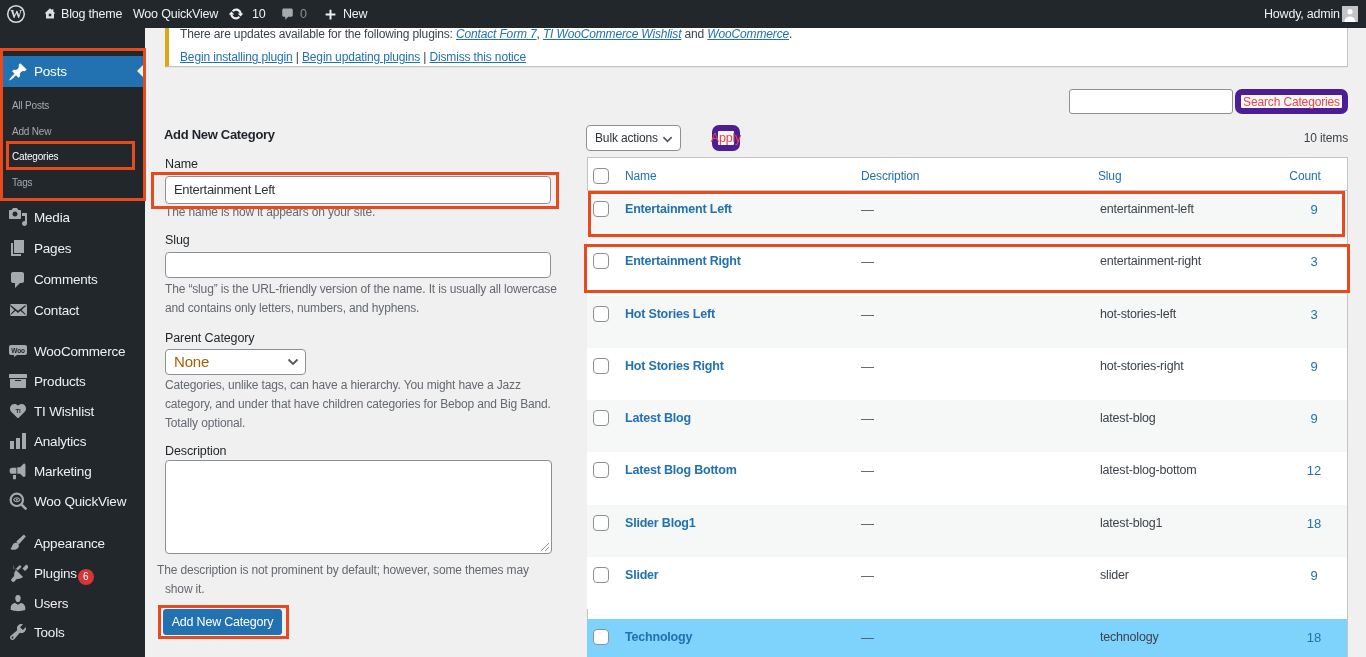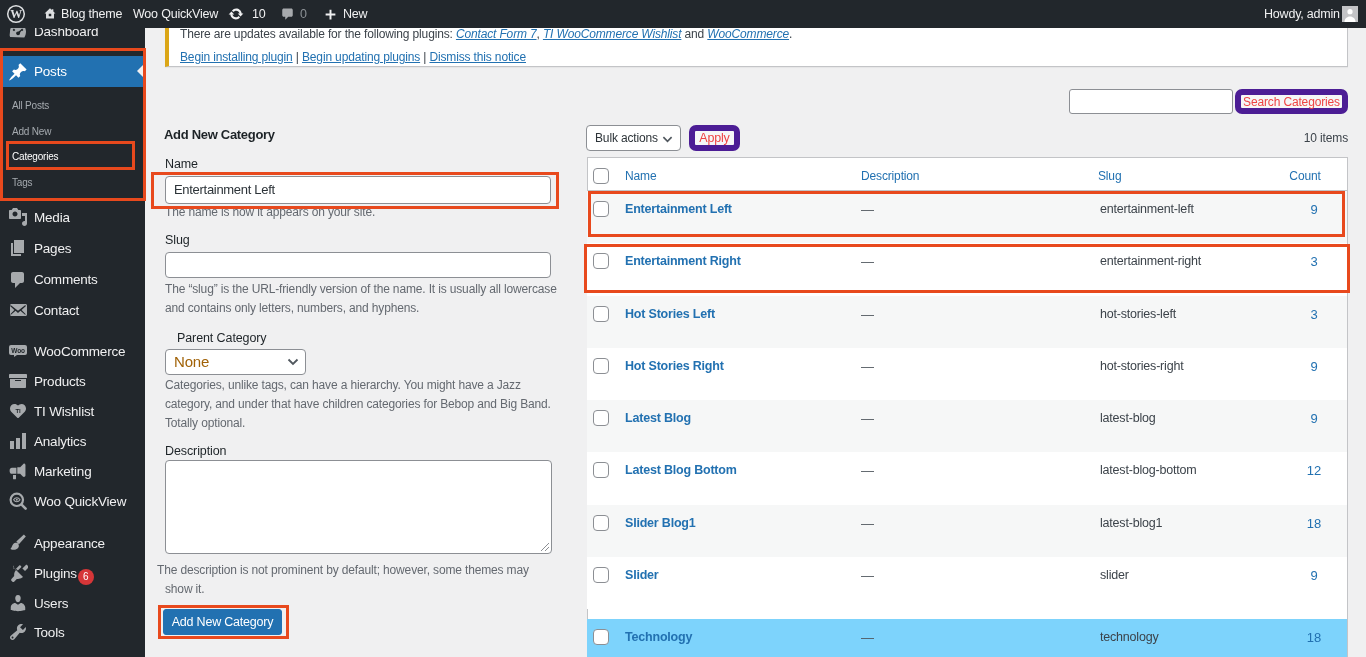--- a/index.html
+++ b/index.html
@@ -33,31 +33,20 @@
 .rowdash{position:absolute;left:274px;top:18px;transform:translateY(-50%);font-size:13px;color:#50575e}
 .rowslug{position:absolute;left:513px;top:18px;transform:translateY(-50%);font-size:12.5px;letter-spacing:-0.2px;color:#3c434a;white-space:nowrap}
 .rowcount{position:absolute;left:696px;width:62px;top:18px;transform:translateY(-50%);font-size:13px;color:#2271b1;text-align:center}
 .rowcb{position:absolute;left:6px;top:10px;width:16px;height:16px;background:#fff;border:1px solid #8c8f94;border-radius:4px}
 </style>
 </head>
 <body>
 <div id="page">
   <div id="sidebar">
 
-    <div class="mi" style="top:16px">
-      <svg viewBox="0 0 20 20">
-          <path d="M2.2 15.9C1.1 14.5 2 12.2 2 10.4 2 6.1 5.6 2.6 10 2.6s8 3.5 8 7.8c0 1.8-.6 4.7-1.7 6.1z" fill="#a7aaad"></path>
-          <g fill="#1d2327">
-            <rect x="9.1" y="4.6" width="1.8" height="2"></rect>
-            <path d="M4.6 8.9 5.9 7.6l1.4 1.4-1.3 1.3zM15.4 8.9l-1.3-1.3-1.4 1.4 1.3 1.3z"></path>
-            <path d="M10 14.2c-1.05 0-1.9-.85-1.9-1.9 0-.9.75-1.85 1.9-1.85.2 0 .35.03.5.08l4-2.75-2.6 4.2c.05.15.1.33.1.52 0 1.05-.95 1.7-2 1.7z"></path>
-          </g>
-        </svg>
-      <span class="t">Dashboard</span>
-    </div>
 
     <div class="abs" style="left:0;top:56px;width:145px;height:31px;background:#2271b1"></div>
     <div class="mi" style="top:56.5px;color:#fff">
       <svg viewBox="0 0 20 20" fill="#fff">
           <path d="M10.44 3.02l1.82-1.82 6.36 6.35-1.83 1.82c-1.05-.68-2.48-.57-3.41.36l-.75.75c-.92.93-1.04 2.35-.35 3.41l-1.83 1.82-2.41-2.41-2.8 2.79c-.42.42-3.38 2.71-3.8 2.29s1.86-3.39 2.28-3.81l2.79-2.79L4.1 9.36l1.83-1.82c1.05.69 2.48.57 3.4-.36l.75-.75c.93-.92 1.05-2.35.36-3.41z"></path>
         </svg>
       <span class="t">Posts</span>
     </div>
     <div class="abs" style="top:63px;left:129px;width:0;height:0;border:8px solid transparent;border-right:8px solid #f0f0f1"></div>
     <div class="smi" style="top:92px">
@@ -190,21 +179,21 @@
     <div class="lbl" style="left:20px;top:164px">Name</div>
     <div class="input" style="left:20px;top:176px;width:386px;height:28px"></div>
     <div class="ln" style="left:29px;top:189px;font-size:13px;letter-spacing:-0.3px;color:#2c3338">Entertainment Left</div>
     <div class="helptx" style="left:20px;top:212px">The name is how it appears on your site.</div>
 
     <div class="lbl" style="left:20px;top:240px">Slug</div>
     <div class="input" style="left:20px;top:252px;width:386px;height:26px"></div>
     <div class="helptx" style="left:20px;top:289px">The “slug” is the URL-friendly version of the name. It is usually all lowercase</div>
     <div class="helptx" style="left:20px;top:308px">and contains only letters, numbers, and hyphens.</div>
 
-    <div class="lbl" style="left:32px;top:338px">Parent Category</div>
+    <div class="lbl" style="left:20px;top:338px">Parent Category</div>
     <div class="input" style="left:20px;top:349px;width:141px;height:26px"></div>
     <div class="ln" style="left:29px;top:361px;font-size:15px;letter-spacing:-0.2px;color:#a16207">None</div>
     <svg class="abs" style="left:142px;top:356px" width="12" height="12" viewBox="0 0 12 12">
         <path d="M1.5 3.5 6 8l4.5-4.5" fill="none" stroke="#50575e" stroke-width="1.8"></path>
       </svg>
     <div class="helptx" style="left:20px;top:385px">Categories, unlike tags, can have a hierarchy. You might have a Jazz</div>
     <div class="helptx" style="left:20px;top:404px">category, and under that have children categories for Bebop and Big Band.</div>
     <div class="helptx" style="left:20px;top:423px">Totally optional.</div>
 
     <div class="lbl" style="left:20px;top:451px">Description</div>
@@ -216,21 +205,21 @@
     <div class="helptx" style="left:20px;top:589px">show it.</div>
     <div class="abs" style="left:18px;top:609px;width:119px;height:26px;background:#2271b1;border:1px solid #2271b1;border-radius:3px;color:#fff;font-size:12.5px;letter-spacing:-0.2px;display:flex;align-items:center;justify-content:center">Add New Category</div>
 
     <div class="input" style="left:924px;top:89px;width:164px;height:25px;border-radius:3px"></div>
     <div class="btn2" style="left:1090px;top:89px;width:113px;height:25px;font-size:12px;letter-spacing:-0.15px">Search Categories</div>
     <div class="input" style="left:441px;top:125px;width:95px;height:26px"></div>
     <div class="ln" style="left:450px;top:138px;color:#2c3338">Bulk actions</div>
     <svg class="abs" style="left:517px;top:134px" width="11" height="11" viewBox="0 0 12 12">
         <path d="M1.5 3.5 6 8l4.5-4.5" fill="none" stroke="#50575e" stroke-width="1.8"></path>
       </svg>
-    <div class="btn2" style="left:544px;top:125px;width:51px;height:26px">Apply</div>
+    <div class="btn2" style="left:567px;top:125px;width:28px;height:26px">Apply</div>
     <div class="ln" style="right:18px;top:138px;left:auto">10 items</div>
 
     <div class="abs" style="left:442px;top:157px;width:761px;height:500px;background:#fff;border:1px solid #c3c4c7"></div>
 
     <div class="cb" style="left:448px;top:168px"></div>
     <div class="ln" style="left:480px;top:176px;color:#2271b1">Name</div>
     <div class="ln" style="left:716px;top:176px;color:#2271b1">Description</div>
     <div class="ln" style="left:953px;top:176px;color:#2271b1">Slug</div>
     <div class="ln" style="left:1129px;top:176px;color:#2271b1;width:62px;text-align:center">Count</div>
     <div class="abs" style="left:442px;top:190px;width:761px;height:1px;background:#c3c4c7"></div>

